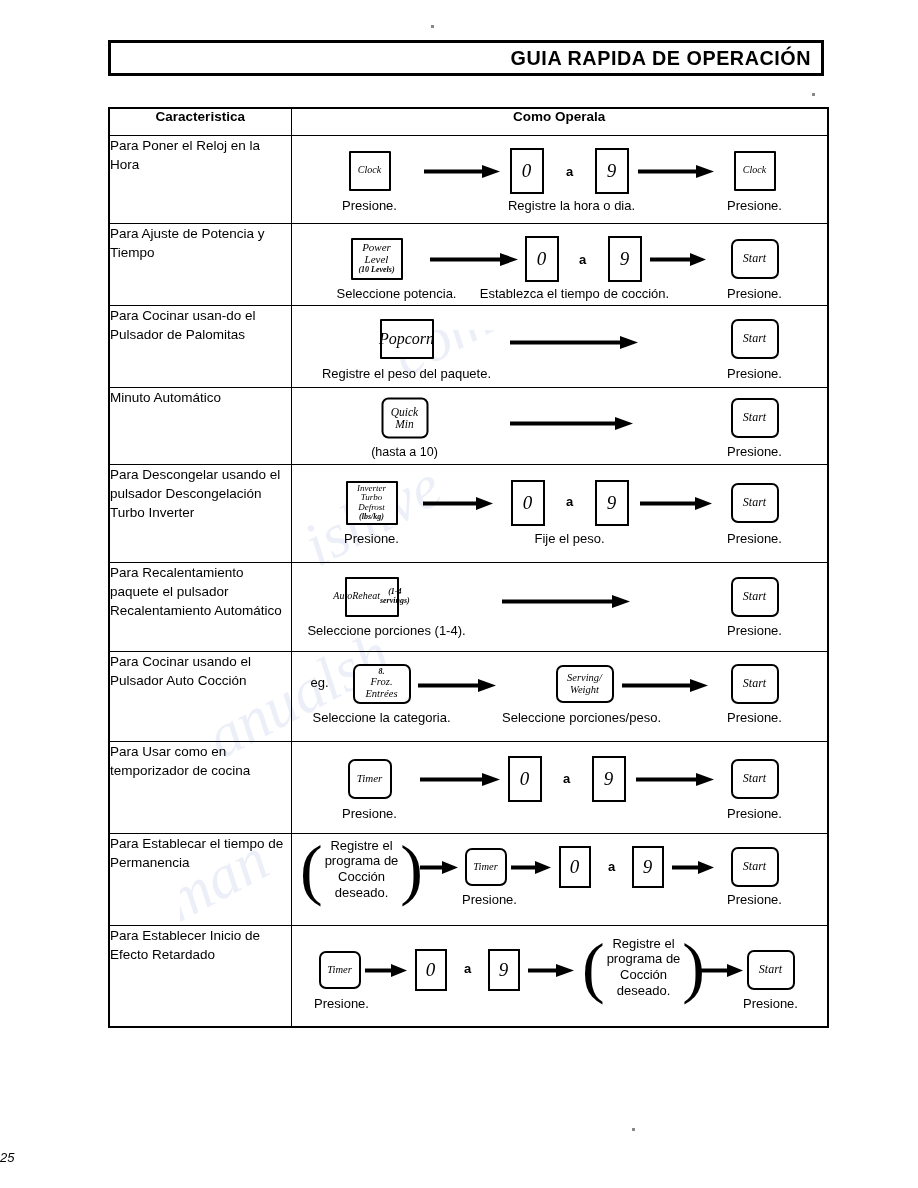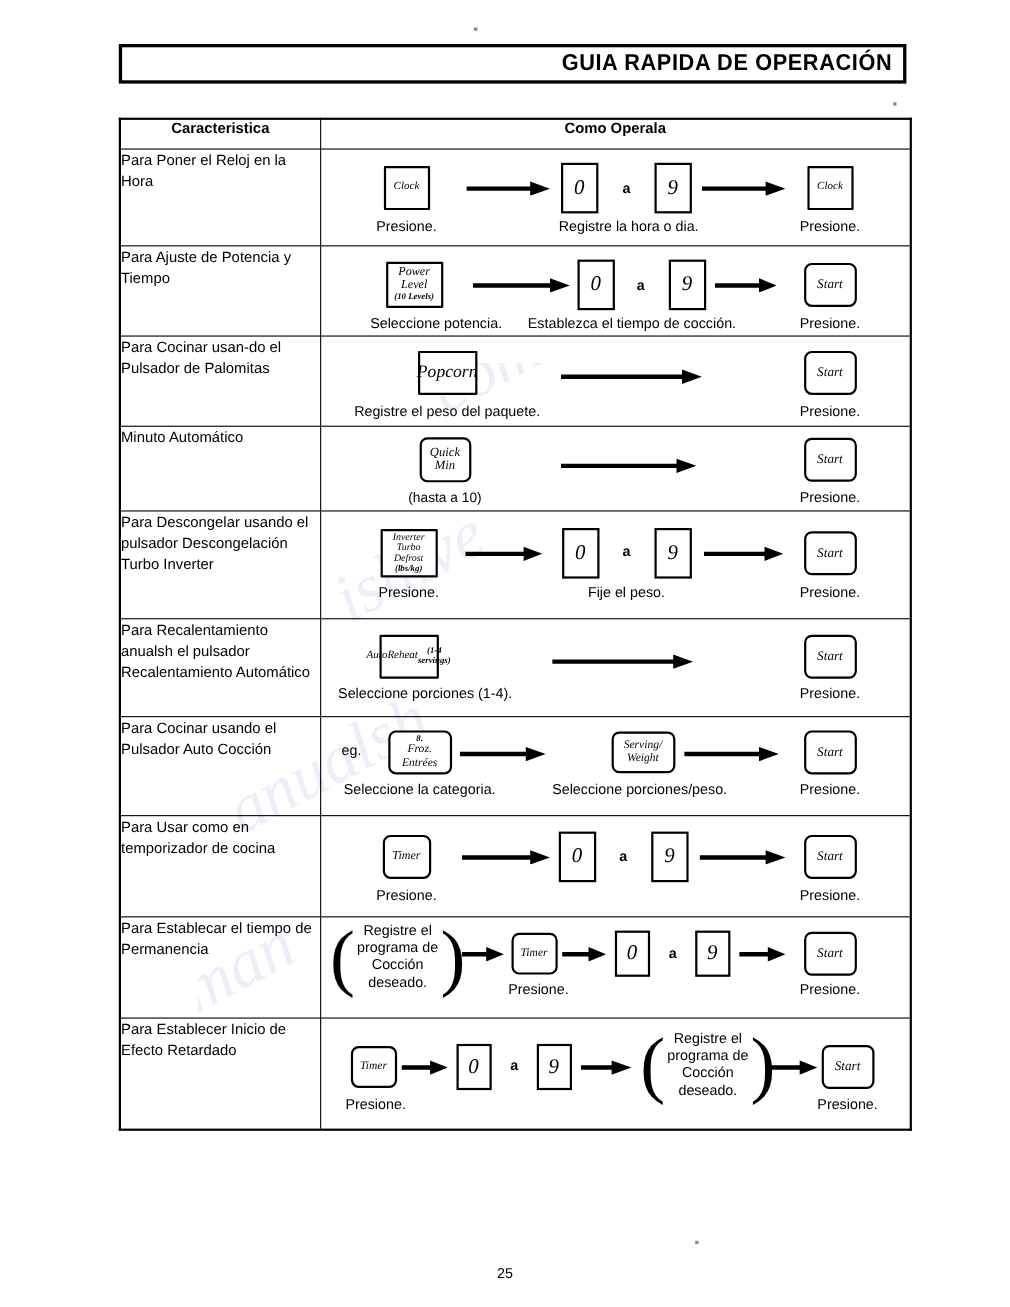--- a/index.html
+++ b/index.html
@@ -179,23 +179,24 @@
     padding: 0 2px;
     font-family: "Liberation Sans", sans-serif;
   }
 
   
   #page-number {
     position: absolute;
     left: 0;
     right: 0;
     top: 1150px;
-    text-align: center;
+    text-align: left;
     font-size: 13px;
     font-family: "Liberation Sans", sans-serif;
+    font-style: italic;
   }
 
   
   #watermark {
     position: absolute;
     left: 180px;
     top: 330px;
     width: 640px;
     height: 620px;
     pointer-events: none;
@@ -445,21 +446,21 @@
             <div class="key rounded" style="width:48px;height:40px;font-size:12px;">
               <span class="kt">Start</span>
             </div>
           </div>
           <div class="caption" style="left:463px; top:66px;">Presione.</div>
         </div>
       </td>
     </tr>
 
     <tr>
-      <td class="feature-cell">Para Recalentamiento anualsh el pulsador Recalentamiento Automático</td>
+      <td class="feature-cell">Para Recalentamiento paquete el pulsador Recalentamiento Automático</td>
       <td class="how-cell" style="height:89px;">
         <div class="flow">
           <div class="node" style="left:80px; top:34px;">
             <div class="key sharp" style="width:54px;height:40px;flex-direction:row;font-size:10px;">
               <span class="kt">Auto</span>
               <span class="kt">Reheat</span>
               <span class="kt small">(1-4 servings)</span>
             </div>
           </div>
           <div class="caption" style="left:95px; top:60px;">Seleccione porciones (1-4).</div>

